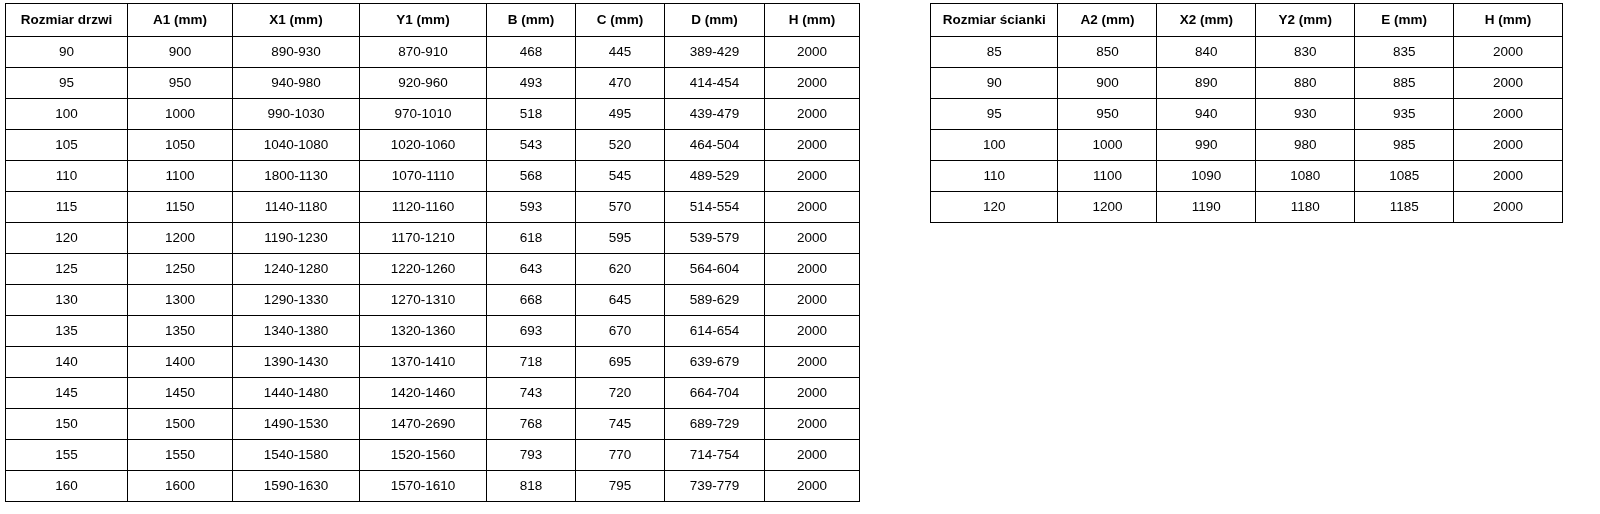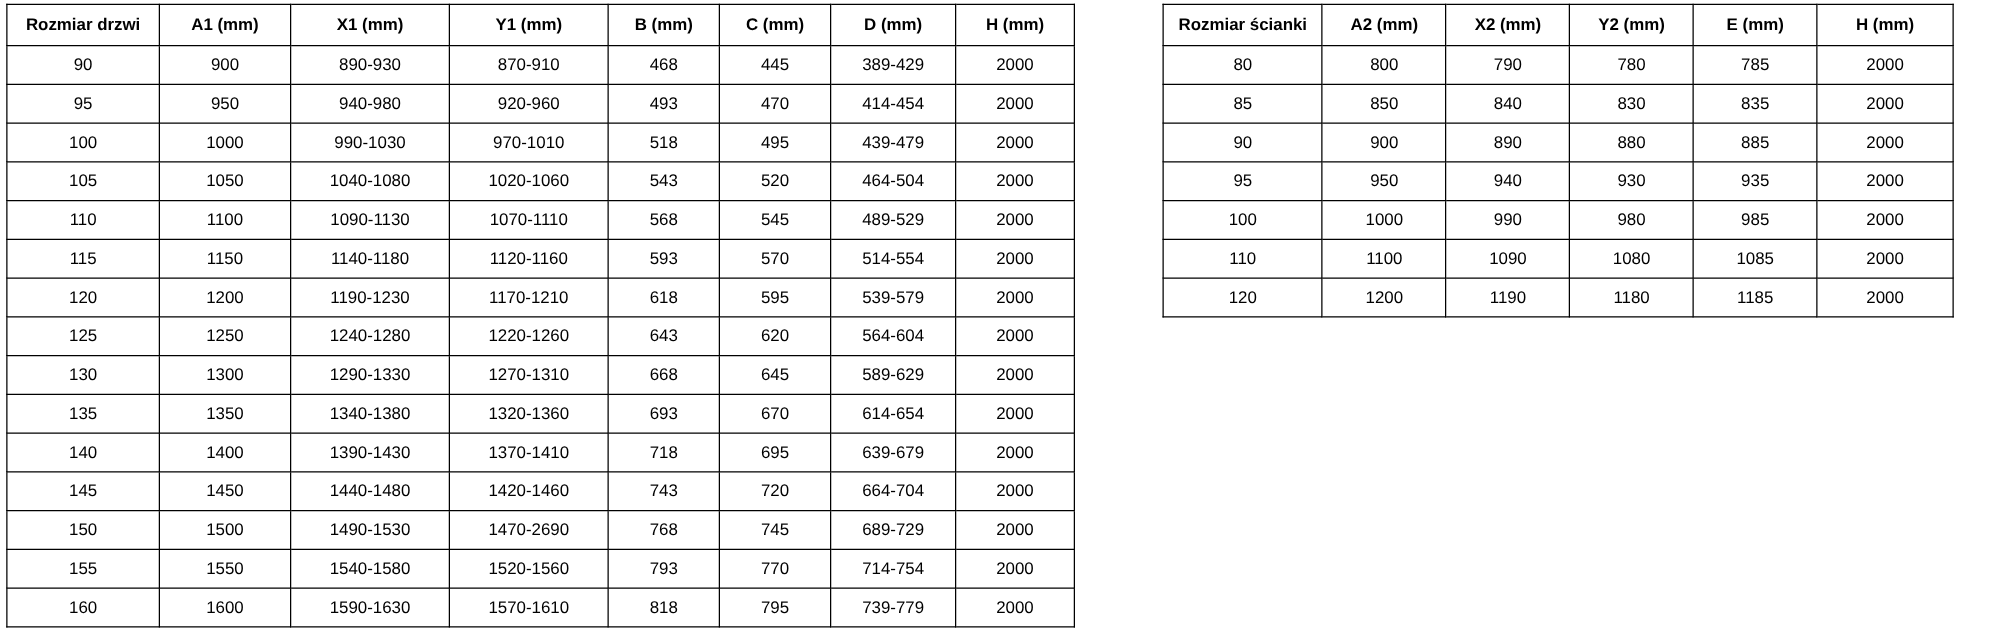--- a/index.html
+++ b/index.html
@@ -136,21 +136,21 @@
           <td>1040-1080</td>
           <td>1020-1060</td>
           <td>543</td>
           <td>520</td>
           <td>464-504</td>
           <td>2000</td>
         </tr>
         <tr>
           <td>110</td>
           <td>1100</td>
-          <td>1090-1130</td>
+          <td>1800-1130</td>
           <td>1070-1110</td>
           <td>568</td>
           <td>545</td>
           <td>489-529</td>
           <td>2000</td>
         </tr>
         <tr>
           <td>115</td>
           <td>1150</td>
           <td>1140-1180</td>
@@ -267,28 +267,20 @@
           <th>Rozmiar ścianki</th>
           <th>A2 (mm)</th>
           <th>X2 (mm)</th>
           <th>Y2 (mm)</th>
           <th>E (mm)</th>
           <th>H (mm)</th>
         </tr>
     </thead>
     <tbody id="wall-body">
         <tr>
-          <td>80</td>
-          <td>800</td>
-          <td>790</td>
-          <td>780</td>
-          <td>785</td>
-          <td>2000</td>
-        </tr>
-        <tr>
           <td>85</td>
           <td>850</td>
           <td>840</td>
           <td>830</td>
           <td>835</td>
           <td>2000</td>
         </tr>
         <tr>
           <td>90</td>
           <td>900</td>

